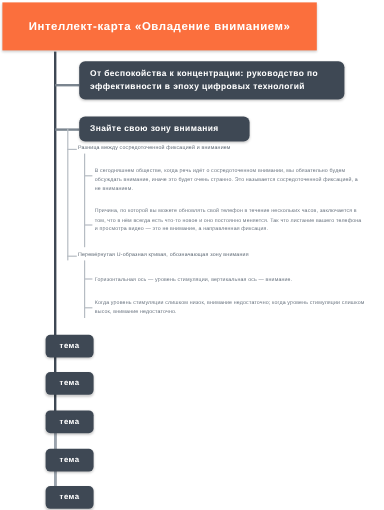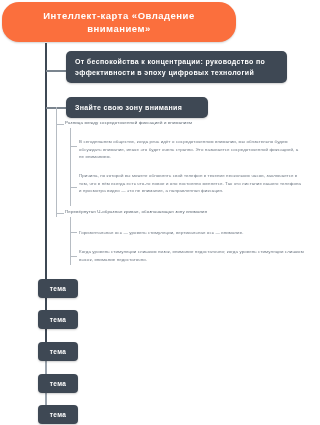--- a/index.html
+++ b/index.html
@@ -11,23 +11,23 @@
     font-family: "Liberation Sans", sans-serif;
     position: relative;
     overflow: hidden;
     -webkit-font-smoothing: none;
   }
 
   
   .root-node {
     position: absolute;
     left: 2px; top: 2px;
-    width: 234px; height: 40px;
+    width: 262px; height: 40px;
     background: #fb6f3d;
-    border-radius: 17px;
+    border-radius: 0;
     color: #ffffff;
     font-size: 9.5px;
     font-weight: bold;
     letter-spacing: 0.5px;
     display: flex;
     align-items: center;
     justify-content: center;
     text-align: center;
     line-height: 13px;
     padding: 0 18px;

